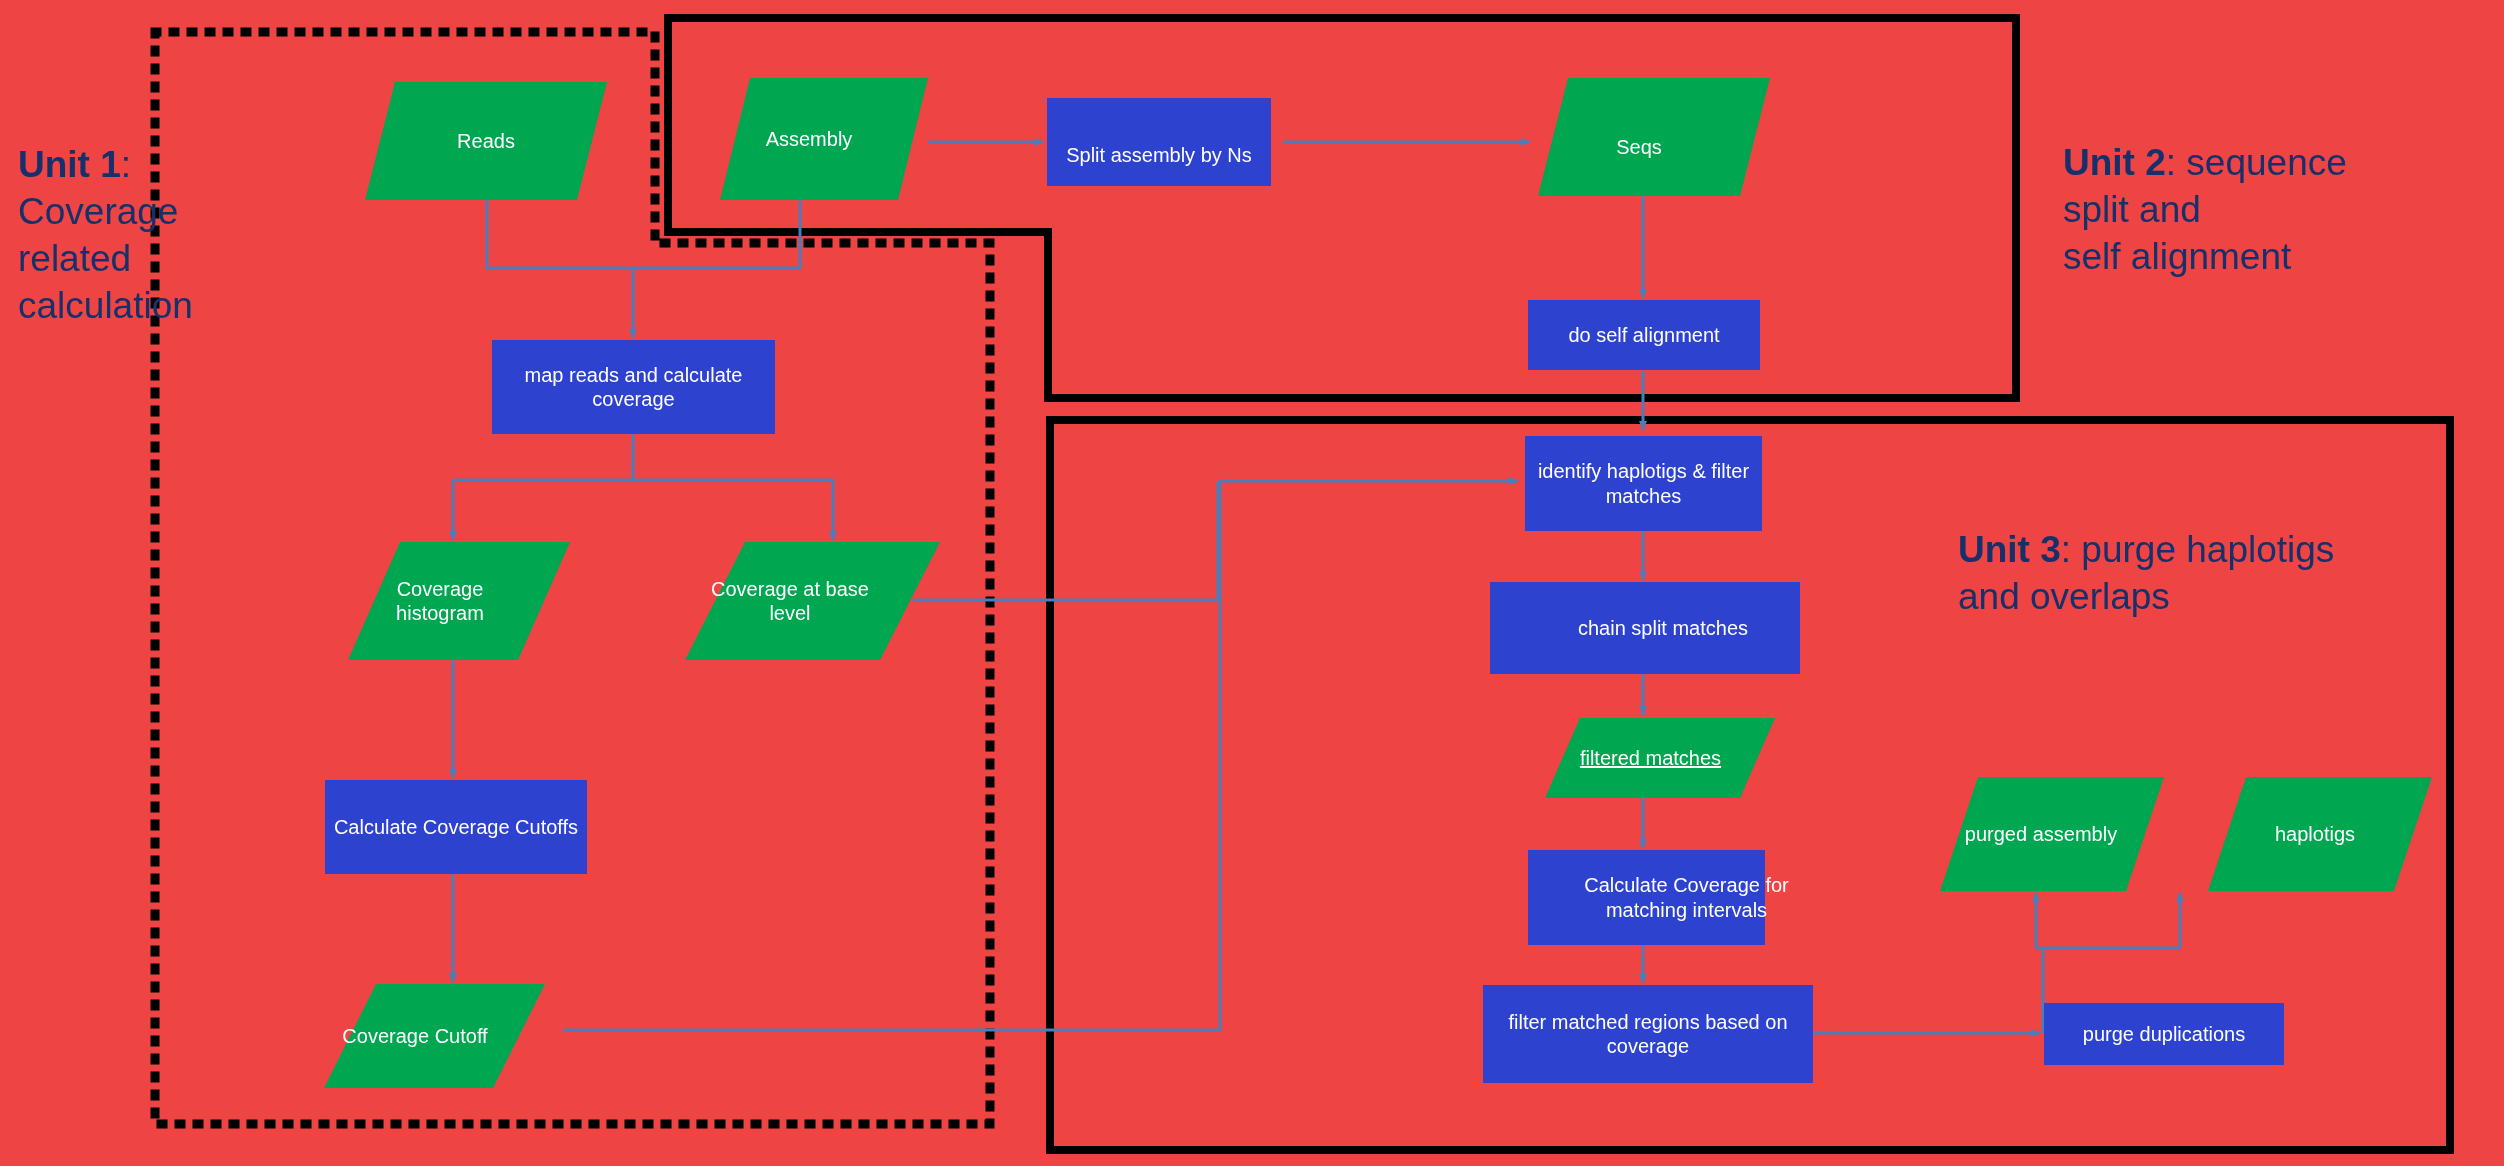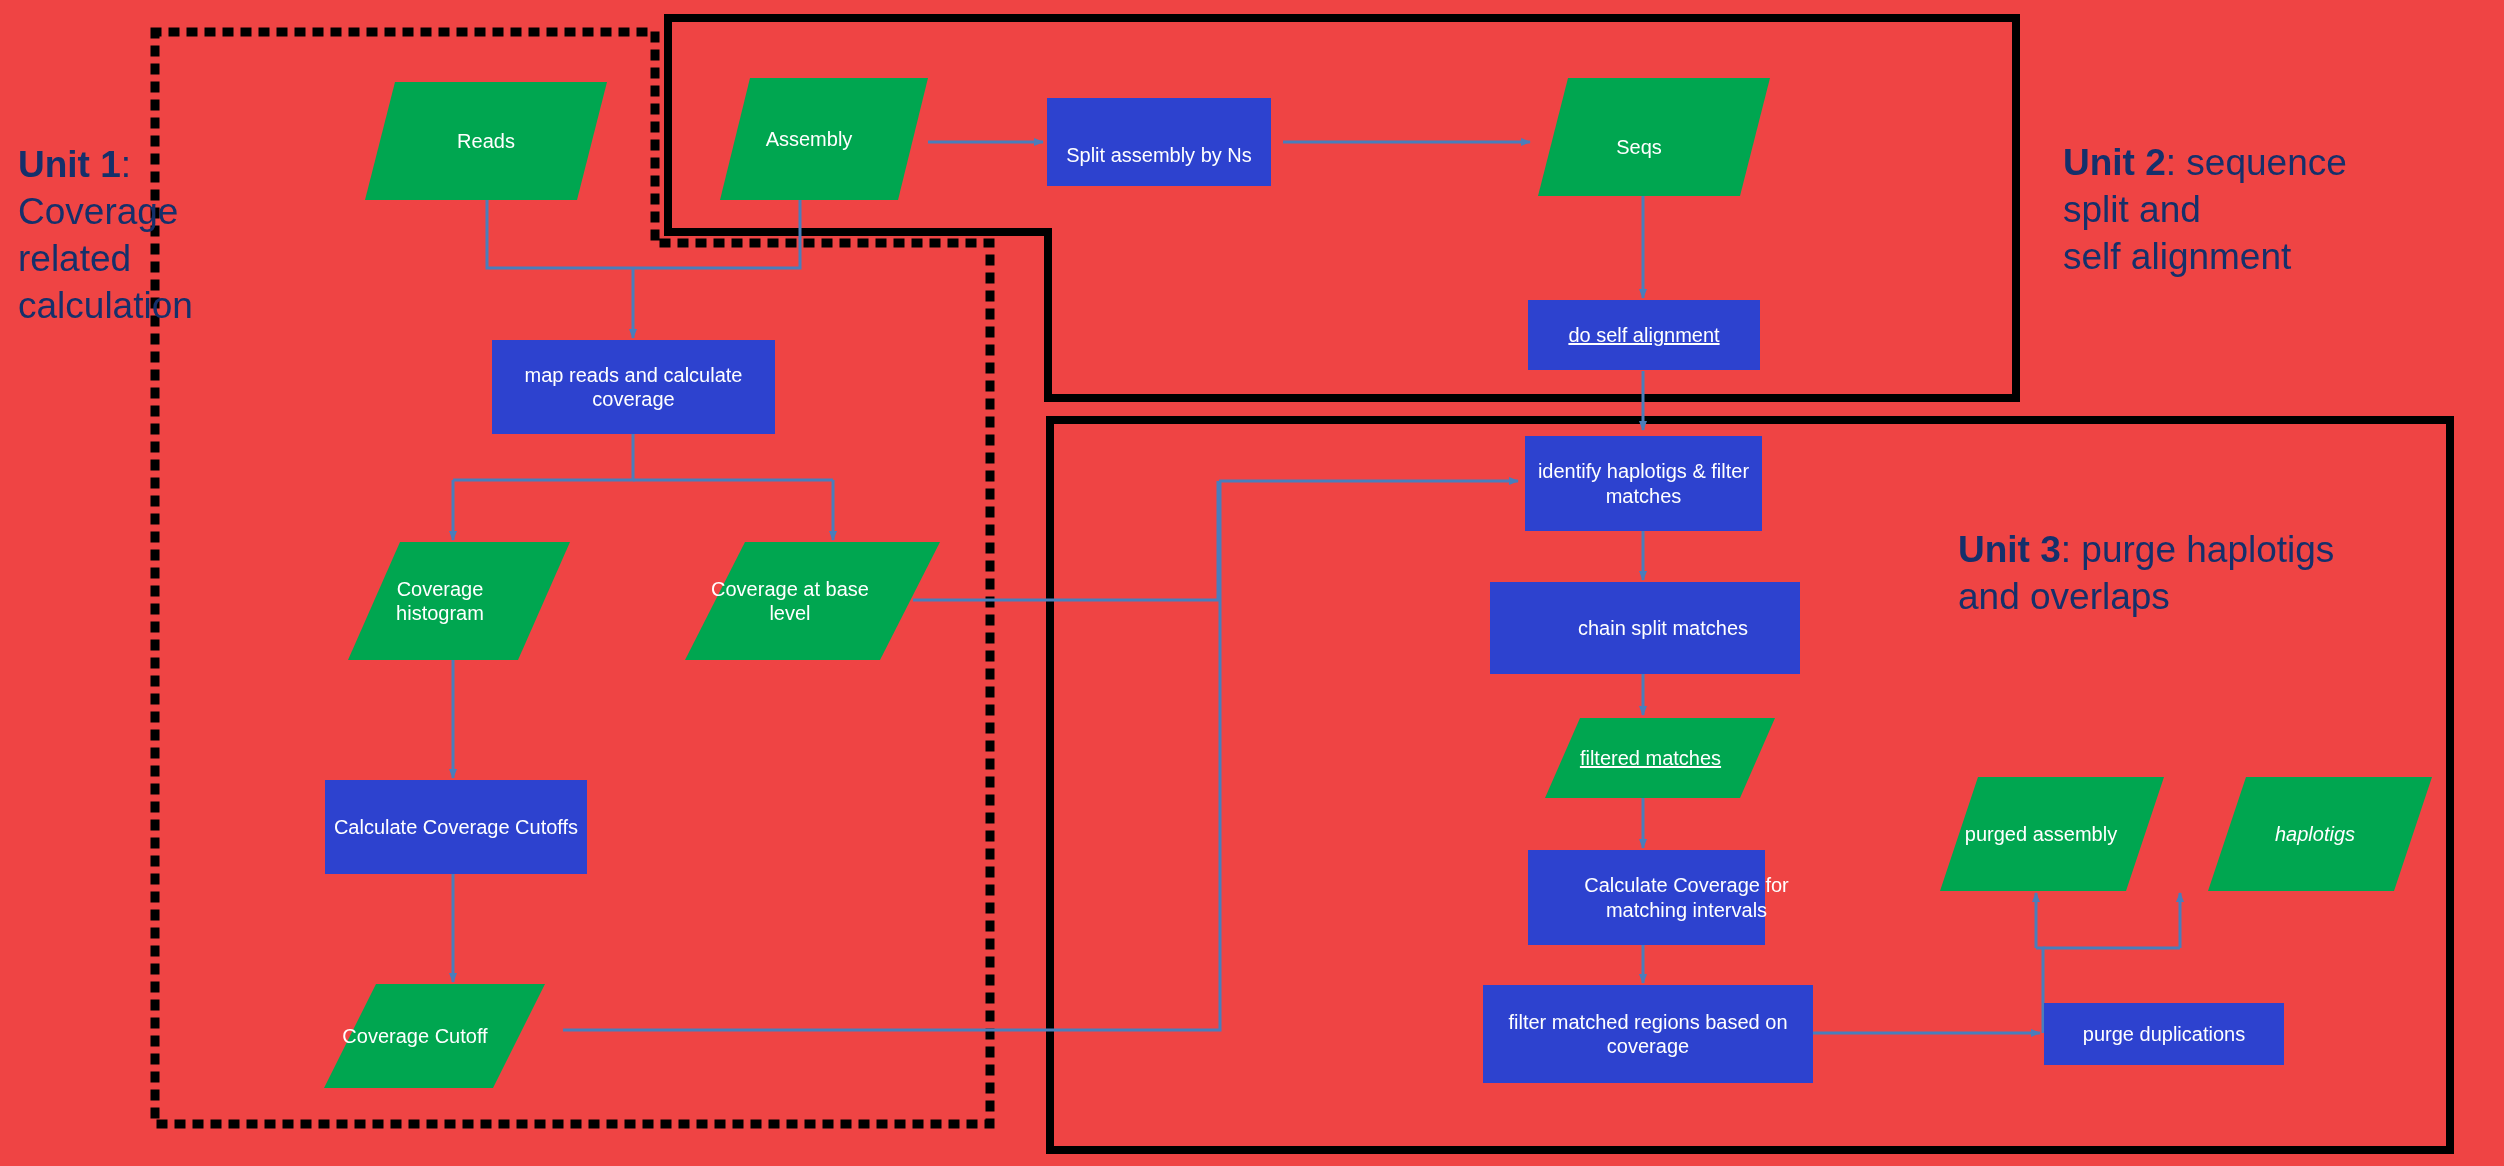--- a/index.html
+++ b/index.html
@@ -136,21 +136,21 @@
   </div>
 
   <div class="node-label" style="left:395px; top:82px;  width:182px; height:118px;">Reads</div>
 
   <div class="node-label" style="left:720px; top:78px;  width:178px; height:122px;">Assembly</div>
 
   <div class="node-label" style="left:1047px; top:111px; width:224px; height:88px;">Split assembly by Ns</div>
 
   <div class="node-label" style="left:1538px; top:78px; width:202px; height:139px;">Seqs</div>
 
-  <div class="node-label" style="left:1528px; top:300px; width:232px; height:70px;text-decoration:underline;">do  self alignment</div>
+  <div class="node-label" style="left:1528px; top:300px; width:232px; height:70px;">do  self alignment</div>
 
   <div class="node-label" style="left:492px; top:340px; width:283px; height:94px;">map reads and calculate coverage</div>
 
   <div class="node-label" style="left:355px; top:542px; width:170px; height:118px;">Coverage histogram</div>
 
   <div class="node-label" style="left:700px; top:542px; width:180px; height:118px;">Coverage at base level</div>
 
   <div class="node-label" style="left:325px; top:780px; width:262px; height:94px;">Calculate Coverage Cutoffs</div>
 
   <div class="node-label" style="left:330px; top:984px; width:170px; height:104px;">Coverage Cutoff</div>
@@ -162,15 +162,15 @@
   <div class="node-label" style="left:1553px; top:718px; width:195px; height:80px;text-decoration:underline;">filtered matches</div>
 
   <div class="node-label" style="left:1528px; top:850px; width:237px; height:95px;padding-left:40px;">Calculate Coverage for matching intervals</div>
 
   <div class="node-label" style="left:1483px; top:985px; width:330px; height:98px;">filter matched regions based on coverage</div>
 
   <div class="node-label" style="left:2044px; top:1003px; width:240px; height:62px;">purge duplications</div>
 
   <div class="node-label" style="left:1948px; top:777px; width:186px; height:114px;text-align:center;">purged assembly</div>
 
-  <div class="node-label" style="left:2222px; top:777px; width:186px; height:114px;font-style:italic;">haplotigs</div>
+  <div class="node-label" style="left:2222px; top:777px; width:186px; height:114px;">haplotigs</div>
 
 </div>
 
 </body></html>

